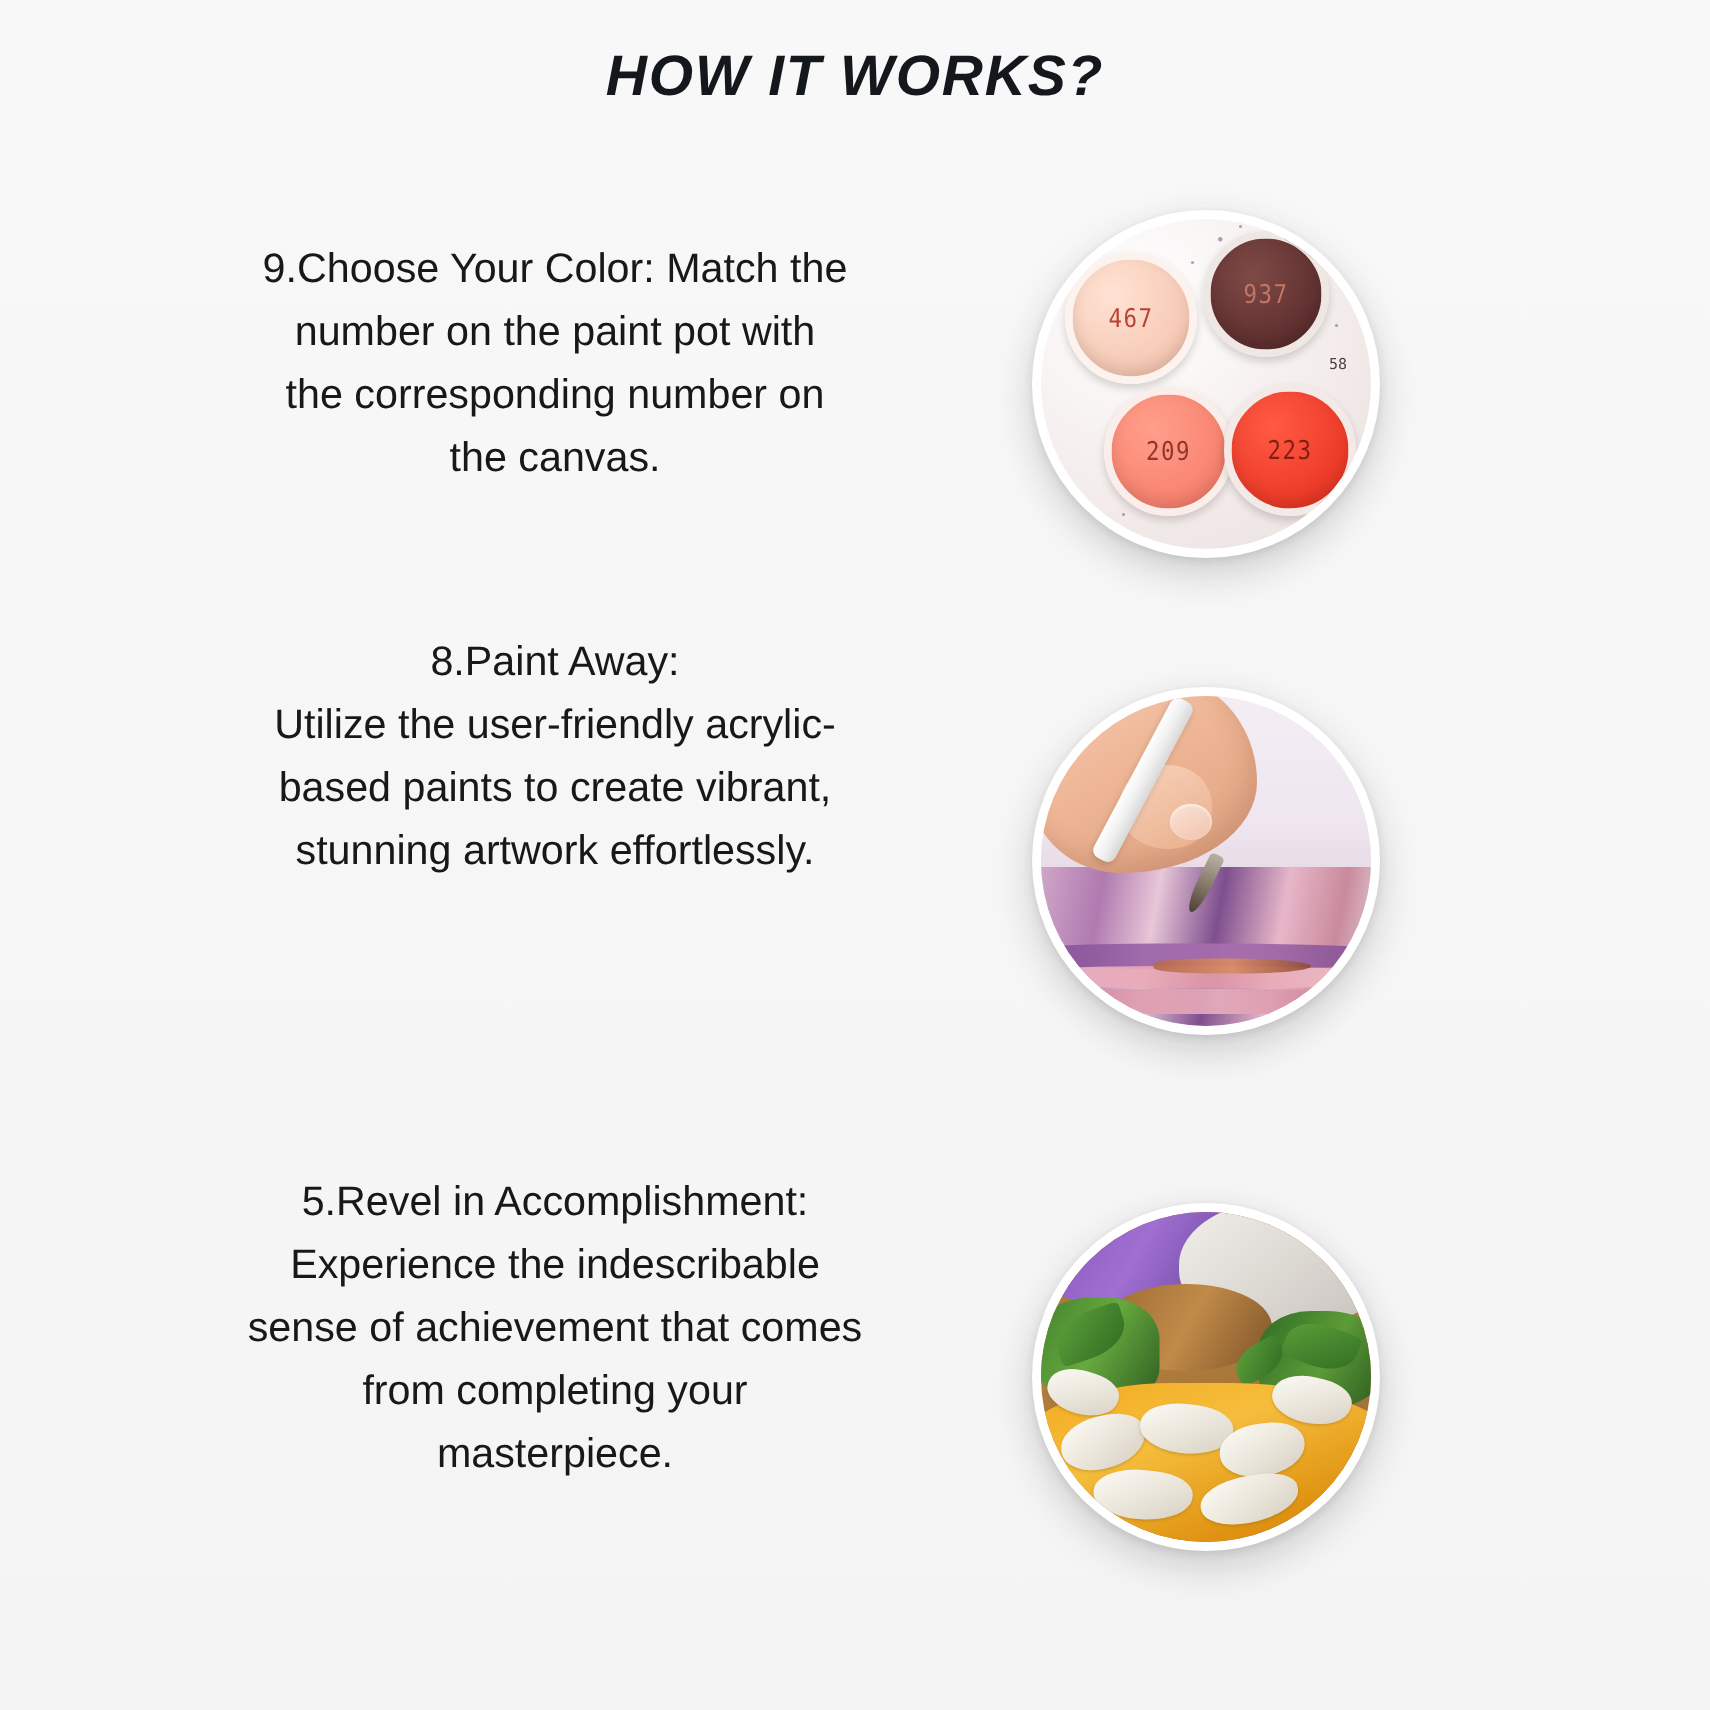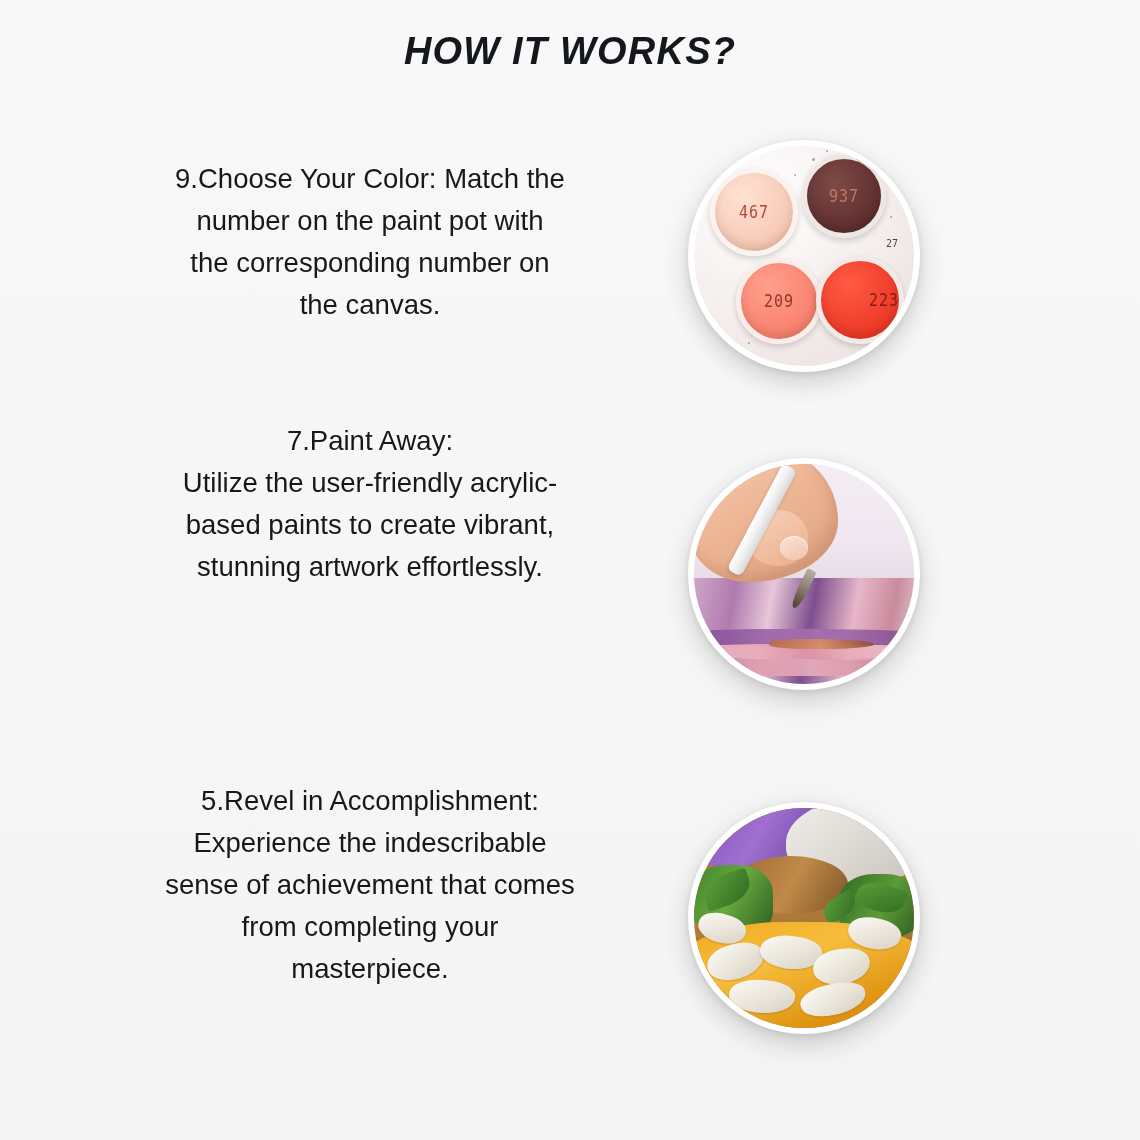--- a/index.html
+++ b/index.html
@@ -126,21 +126,20 @@
   .pot-3 { 
     left: 42px; top: 112px; width: 76px; height: 76px;
     background: radial-gradient(circle at 36% 30%, #ff9f8b 0%, #f8826f 70%, #e8705d 100%);
     border: 5px solid #fbeeea;
   }
   .pot-3 .lbl { color: #8a2d24; }
   .pot-4 { 
     left: 122px; top: 110px; width: 78px; height: 78px;
     background: radial-gradient(circle at 36% 30%, #ff5a44 0%, #ec3a27 70%, #cf2d1d 100%);
     border: 5px solid #f3e9e6;
-    justify-content: flex-end;
   }
   .pot-4 .lbl { color: #7b1a12; }
   .tiny-num {
     position: absolute;
     right: 16px; top: 92px;
     font-family: "DejaVu Sans Mono", monospace;
     font-size: 10px;
     color: #4a4441;
   }
 
@@ -292,28 +291,28 @@
           </div>
           <div class="pot pot-2">
             <span class="lbl">937</span>
           </div>
           <div class="pot pot-3">
             <span class="lbl">209</span>
           </div>
           <div class="pot pot-4">
             <span class="lbl">223</span>
           </div>
-          <div class="tiny-num">27</div>
+          <div class="tiny-num">58</div>
         </div>
       </div>
     </div>
   </div>
 
   <div class="step step-2">
-    <div class="step-text">7.Paint Away:
+    <div class="step-text">8.Paint Away:
 Utilize the user-friendly acrylic-
 based paints to create vibrant,
 stunning artwork effortlessly.</div>
 
     <div class="circle-wrap">
       <div class="circle-inner">
         <div class="img-hand">
           <div class="white-top"></div>
           <div class="canvas-art">
             <div class="art-band band-a"></div>

